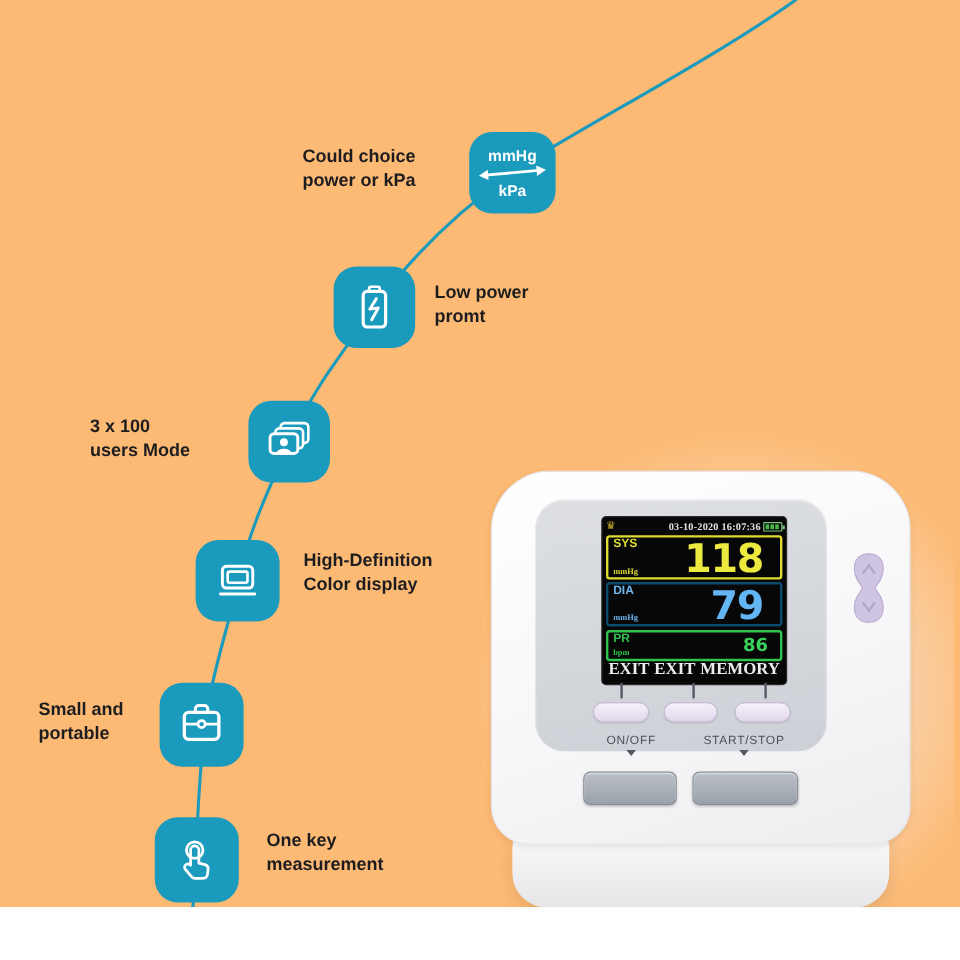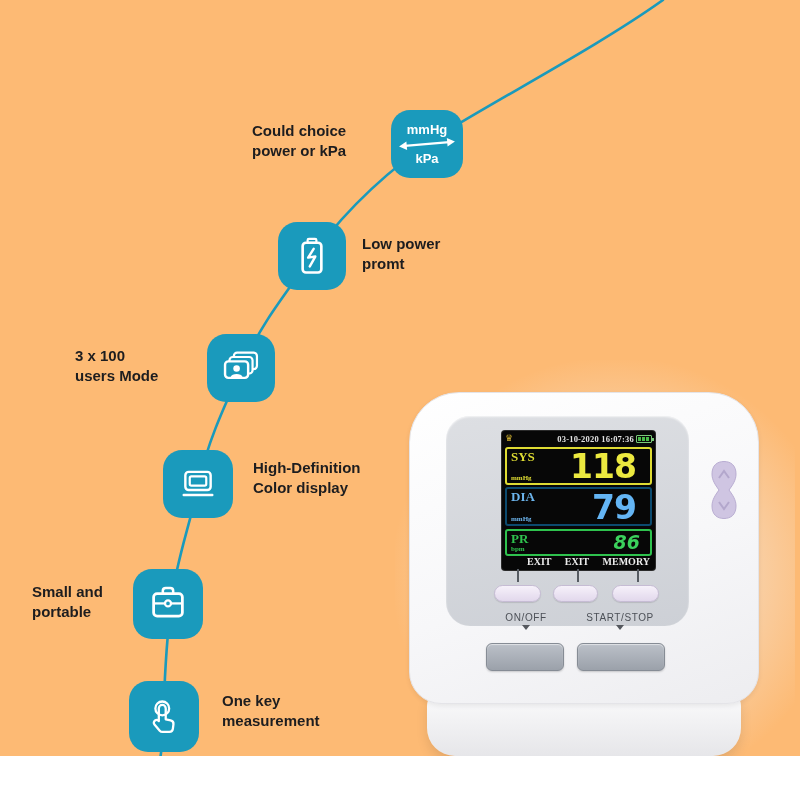--- a/index.html
+++ b/index.html
@@ -70,34 +70,34 @@
     font-weight:700;font-size:8.5px;letter-spacing:0.2px;white-space:nowrap;
   }
   .batt{position:relative;width:16px;height:8px;border:1px solid #79c879;border-radius:1px;
     display:flex;align-items:center;gap:1px;padding:0 1px;box-sizing:border-box;}
   .batt i{display:block;width:3px;height:4px;background:#46bb46;}
   .batt::after{content:"";position:absolute;right:-3px;top:2px;width:2px;height:3px;background:#79c879;}
   .bp{position:relative;border-radius:3px;margin-top:2px;}
   .bp.sys{height:36px;border:2px solid #dedb33;}
   .bp.dia{height:36px;border:2px solid #0c4a6e;margin-top:2px;}
   .bp.pr{height:24px;border:2px solid #2fc24e;margin-top:3px;}
-  .bp-label{position:absolute;left:4px;top:0px;font-family:Liberation Serif, serif;font-weight:700;font-size:13px;}
+  .bp-label{position:absolute;left:4px;top:0px;font-family:Liberation Sans, sans-serif;font-weight:700;font-size:10px;}
   .bp-unit{position:absolute;left:4px;bottom:1px;font-family:"Liberation Serif",serif;font-weight:700;font-size:7px;}
   .bp-value{
     position:absolute;right:14px;top:50%;transform:translateY(-50%);
     font-family:"DejaVu Sans",sans-serif;font-weight:700;line-height:1;letter-spacing:-1px;
   }
   .sys .bp-label,.sys .bp-unit{color:#dedb33;}
   .sys .bp-value{color:#ece93f;font-size:33px;}
   .dia .bp-label,.dia .bp-unit{color:#6cb4ec;}
   .dia .bp-value{color:#64b5f4;font-size:33px;}
   .pr .bp-label,.pr .bp-unit{color:#2fc24e;}
-  .pr .bp-value{color:#3bd05c;font-size:19px;right:10px;letter-spacing:0;font-style:italic;}
+  .pr .bp-value{color:#3bd05c;font-size:15px;right:10px;letter-spacing:0;}
   .softkeys{flex:1;display:flex;align-items:flex-end;justify-content:space-between;
-    padding:0 2px 1px 2px;font-family:"Liberation Serif",serif;font-weight:700;font-size:10px;color:#ececec;margin-left:20px;}
+    padding:0 2px 1px 2px;font-family:"Liberation Serif",serif;font-weight:700;font-size:14px;color:#ececec;}
   .tick{position:absolute;width:2px;height:13px;background:#565b62;top:569px;z-index:5;}
   .tick.t1{left:517px;} .tick.t2{left:577px;} .tick.t3{left:637px;}
   .pill{
     position:absolute;top:585px;height:17px;z-index:5;border:1px solid #c6bcd4;border-radius:9px;
     background:linear-gradient(180deg,#f6f1fa 0%,#e2d8ec 100%);
     box-shadow:0 1px 1px rgba(0,0,0,0.12);padding:0;
   }
   .pill.p1{left:494px;width:47px;} .pill.p2{left:553px;width:45px;} .pill.p3{left:612px;width:47px;}
   .hw-label{
     position:absolute;z-index:4;color:#4c5057;font-size:10px;letter-spacing:0.6px;

